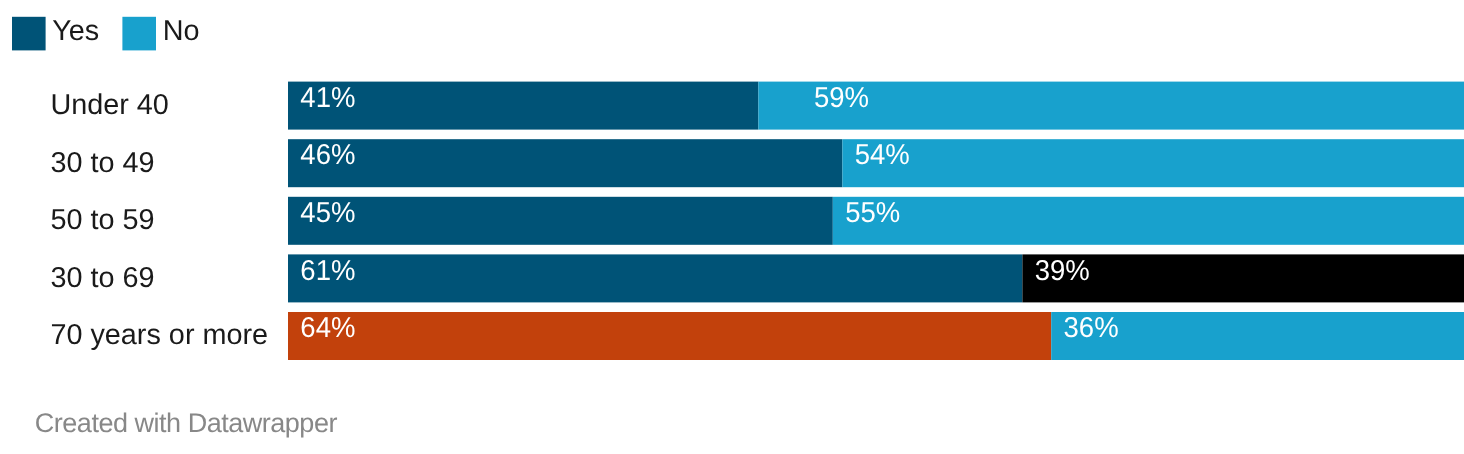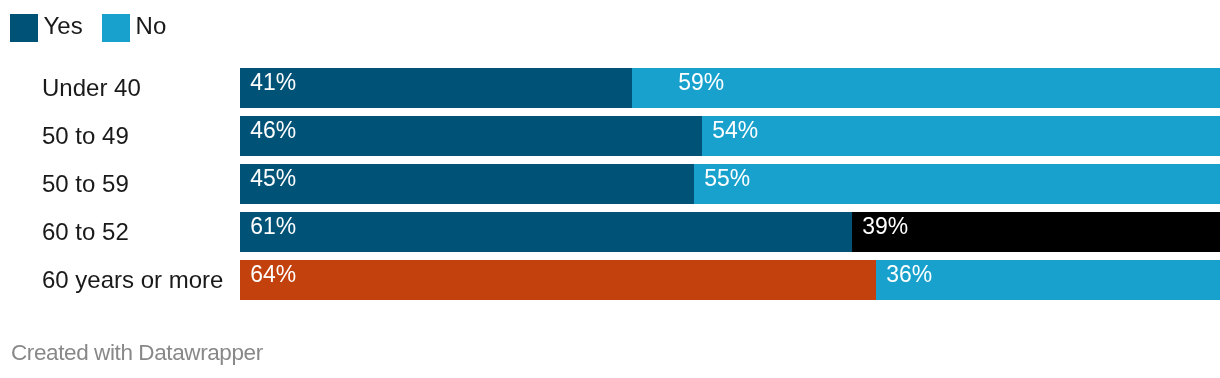--- a/index.html
+++ b/index.html
@@ -96,21 +96,21 @@
     transform-origin: left center;
     font-size: 24px;
     color: #ffffff;
     padding-left: 10.8px;
     white-space: nowrap;
   }
 
   
   .footer {
     position: absolute;
-    left: 11px;
+    left: 29px;
     top: 341px;
     font-size: 22.5px;
     line-height: 23px;
     letter-spacing: -0.4px;
     color: #888888;
     white-space: nowrap;
   }
 </style>
 </head>
 <body>
@@ -136,21 +136,21 @@
         <div class="seg" style="width: 40.7%; background: rgb(0, 83, 119);">
           <span class="seg-label">41%</span>
         </div>
         <div class="seg" style="width: 59.3%; background: rgb(24, 161, 205); padding-left: 36px;">
           <span class="seg-label">59%</span>
         </div>
       </div>
     </div>
 
     <div class="row">
-      <div class="row-label">50 to 49</div>
+      <div class="row-label">30 to 49</div>
       <div class="bar">
         <div class="seg" style="width: 46.3%; background: rgb(0, 83, 119);">
           <span class="seg-label">46%</span>
         </div>
         <div class="seg" style="width: 53.7%; background: rgb(24, 161, 205);">
           <span class="seg-label">54%</span>
         </div>
       </div>
     </div>
 
@@ -160,33 +160,33 @@
         <div class="seg" style="width: 45.5%; background: rgb(0, 83, 119);">
           <span class="seg-label">45%</span>
         </div>
         <div class="seg" style="width: 54.5%; background: rgb(24, 161, 205);">
           <span class="seg-label">55%</span>
         </div>
       </div>
     </div>
 
     <div class="row">
-      <div class="row-label">60 to 52</div>
+      <div class="row-label">30 to 69</div>
       <div class="bar">
         <div class="seg" style="width: 61.3%; background: rgb(0, 83, 119);">
           <span class="seg-label">61%</span>
         </div>
         <div class="seg" style="width: 38.7%; background: #000000;">
           <span class="seg-label">39%</span>
         </div>
       </div>
     </div>
 
     <div class="row">
-      <div class="row-label">60 years or more</div>
+      <div class="row-label">70 years or more</div>
       <div class="bar">
         <div class="seg" style="width: 63.7%; background: #c2410c;">
           <span class="seg-label">64%</span>
         </div>
         <div class="seg" style="width: 36.3%; background: rgb(24, 161, 205);">
           <span class="seg-label">36%</span>
         </div>
       </div>
     </div>
 

